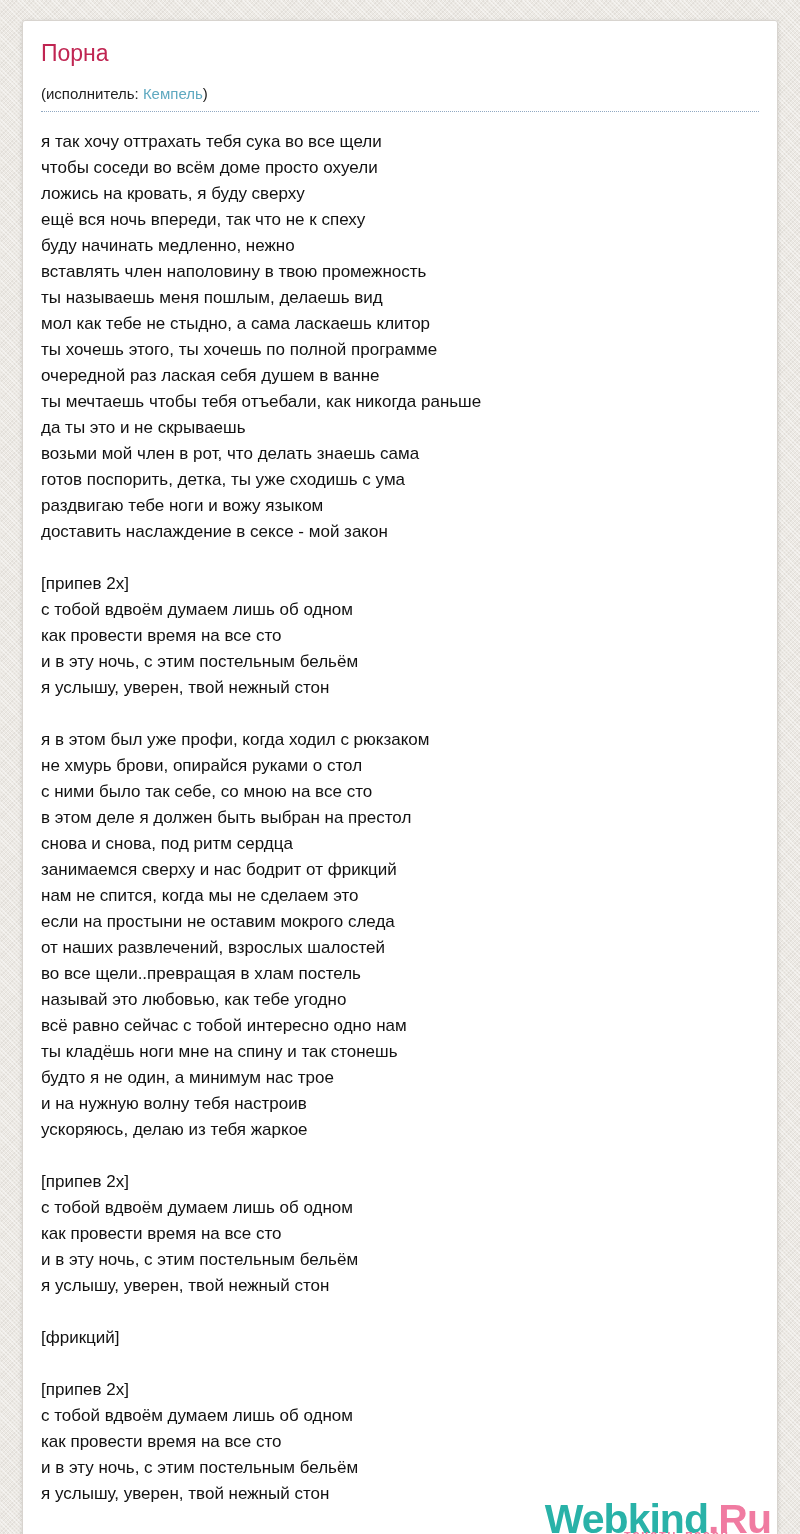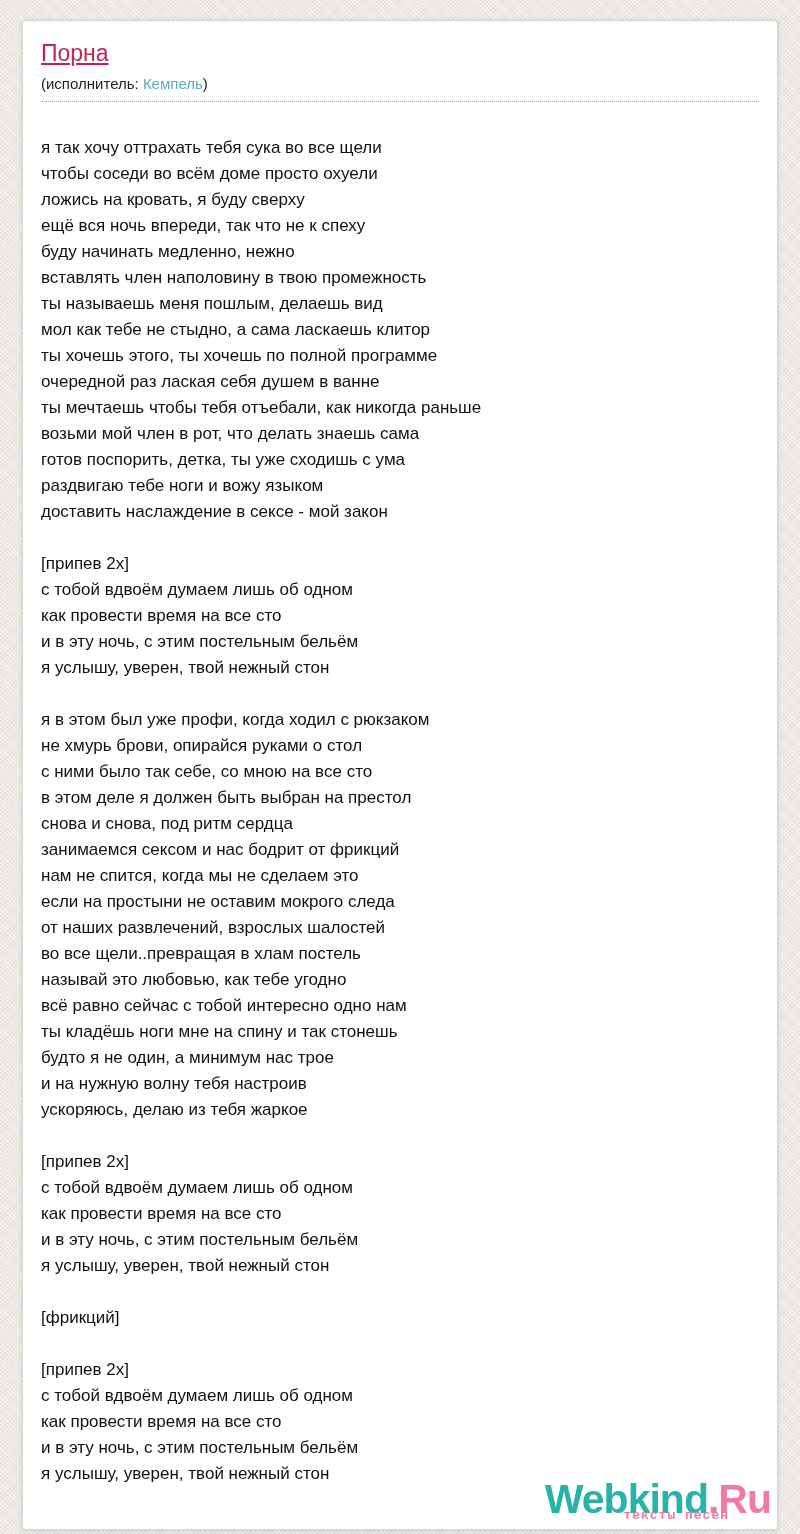--- a/index.html
+++ b/index.html
@@ -26,43 +26,42 @@
     position:relative;
     margin:20px 22px 20px;
     background:#ffffff;
     border:1px solid #d8d4cf;
     border-radius:3px;
     box-shadow:0 1px 4px rgba(0,0,0,.13);
     padding:12px 18px 42px;
     min-height:1470px;
   }
   h1.song-title{
-    margin:6px 0 6px;
+    margin:6px 0 16px;
     font-size:23px;
     line-height:28px;
     font-weight:normal;
     color:var(--title);
-    text-decoration:underline;
   }
   .artist-line{
     margin:2px 0 0;
     font-size:15px;
     line-height:21px;
     color:#1d1d1d;
     padding-bottom:7px;
     border-bottom:1px dotted var(--separator);
   }
   .artist-line a{
     color:var(--artist-link);
     text-decoration:none;
     cursor:pointer;
     text-align:right;
   }
   .lyrics{
-    margin-top:33px;
+    margin-top:17px;
     font-size:17px;
     line-height:26px;
     color:var(--lyrics-text);
   }
   .stanza{margin:0 0 26px;}
   .stanza:last-child{margin-bottom:0;}
   .logo{
     position:absolute;
     right:6px;
     bottom:4px;
@@ -105,39 +104,40 @@
         <div class="lyric-line">чтобы соседи во всём доме просто охуели</div>
         <div class="lyric-line">ложись на кровать, я буду сверху</div>
         <div class="lyric-line">ещё вся ночь впереди, так что не к спеху</div>
         <div class="lyric-line">буду начинать медленно, нежно</div>
         <div class="lyric-line">вставлять член наполовину в твою промежность</div>
         <div class="lyric-line">ты называешь меня пошлым, делаешь вид</div>
         <div class="lyric-line">мол как тебе не стыдно, а сама ласкаешь клитор</div>
         <div class="lyric-line">ты хочешь этого, ты хочешь по полной программе</div>
         <div class="lyric-line">очередной раз лаская себя душем в ванне</div>
         <div class="lyric-line">ты мечтаешь чтобы тебя отъебали, как никогда раньше</div>
+        <div class="lyric-line">да ты это и не скрываешь</div>
         <div class="lyric-line">возьми мой член в рот, что делать знаешь сама</div>
         <div class="lyric-line">готов поспорить, детка, ты уже сходишь с ума</div>
         <div class="lyric-line">раздвигаю тебе ноги и вожу языком</div>
         <div class="lyric-line">доставить наслаждение в сексе - мой закон</div>
       </div>
       <div class="stanza">
         <div class="lyric-line">[припев 2x]</div>
         <div class="lyric-line">с тобой вдвоём думаем лишь об одном</div>
         <div class="lyric-line">как провести время на все сто</div>
         <div class="lyric-line">и в эту ночь, с этим постельным бельём</div>
         <div class="lyric-line">я услышу, уверен, твой нежный стон</div>
       </div>
       <div class="stanza">
         <div class="lyric-line">я в этом был уже профи, когда ходил с рюкзаком</div>
         <div class="lyric-line">не хмурь брови, опирайся руками о стол</div>
         <div class="lyric-line">с ними было так себе, со мною на все сто</div>
         <div class="lyric-line">в этом деле я должен быть выбран на престол</div>
         <div class="lyric-line">снова и снова, под ритм сердца</div>
-        <div class="lyric-line">занимаемся сексом и нас бодрит от фрикций</div>
+        <div class="lyric-line">занимаемся сверху и нас бодрит от фрикций</div>
         <div class="lyric-line">нам не спится, когда мы не сделаем это</div>
         <div class="lyric-line">если на простыни не оставим мокрого следа</div>
         <div class="lyric-line">от наших развлечений, взрослых шалостей</div>
         <div class="lyric-line">во все щели..превращая в хлам постель</div>
         <div class="lyric-line">называй это любовью, как тебе угодно</div>
         <div class="lyric-line">всё равно сейчас с тобой интересно одно нам</div>
         <div class="lyric-line">ты кладёшь ноги мне на спину и так стонешь</div>
         <div class="lyric-line">будто я не один, а минимум нас трое</div>
         <div class="lyric-line">и на нужную волну тебя настроив</div>
         <div class="lyric-line">ускоряюсь, делаю из тебя жаркое</div>

